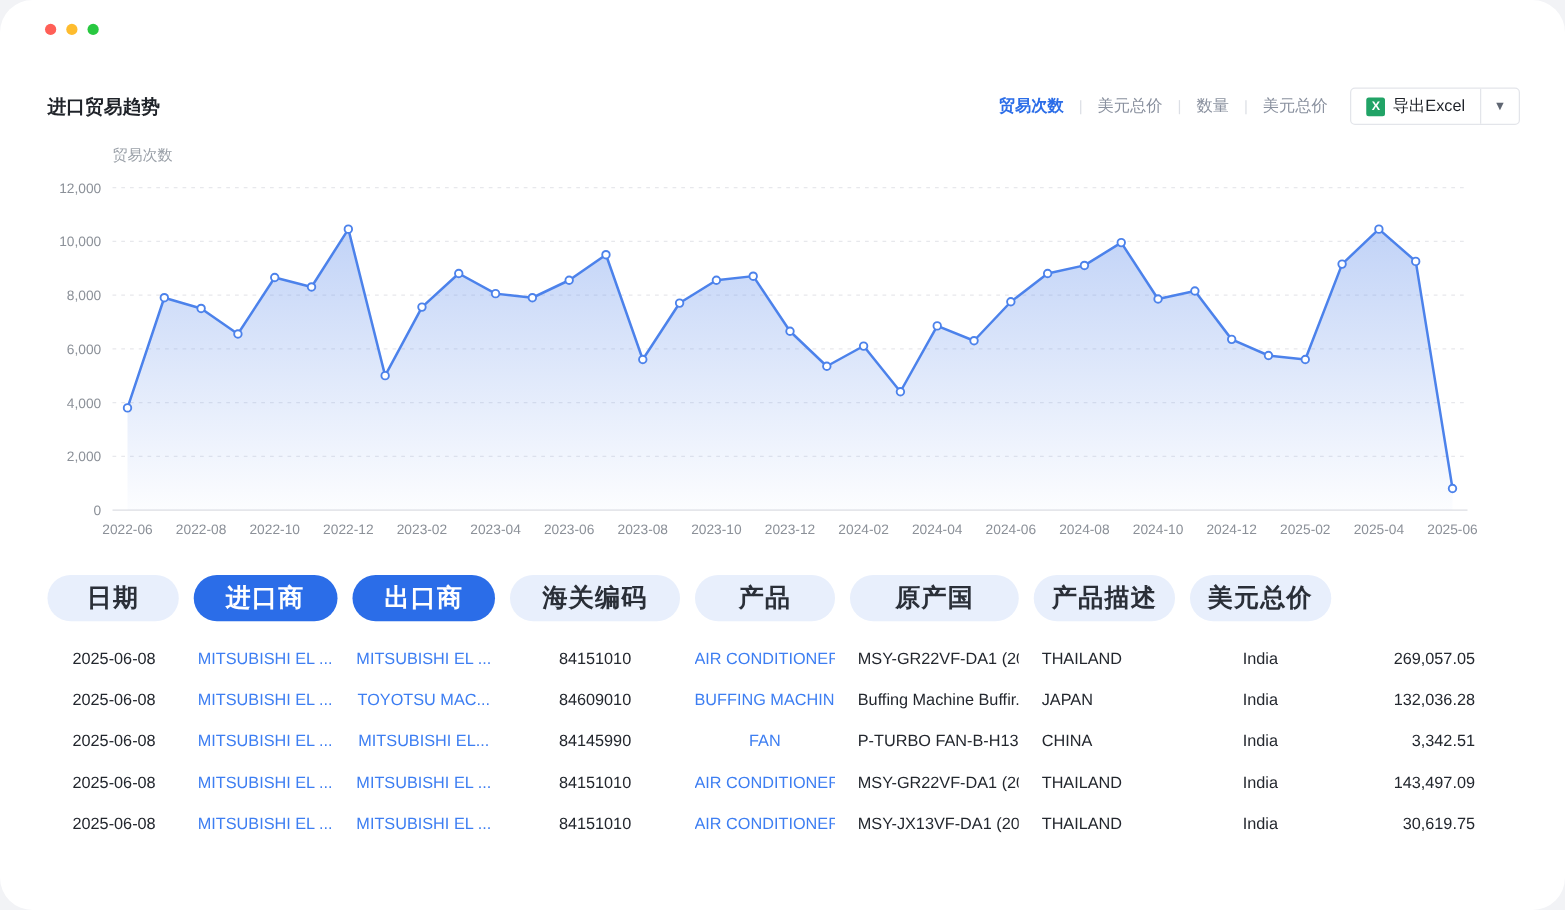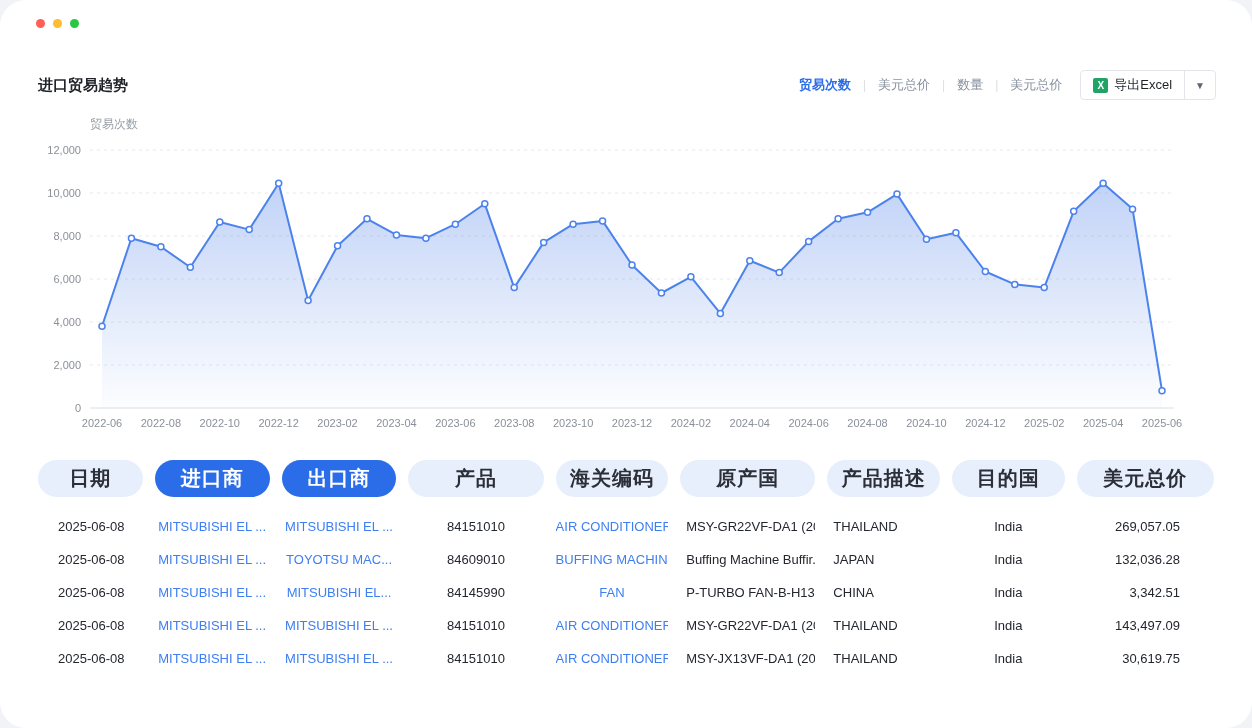--- a/index.html
+++ b/index.html
@@ -180,25 +180,24 @@
         <text x="947.3333333333334" y="315" text-anchor="middle" font-size="11" fill="#8b9098">2024-12</text>
         <text x="1006.2222222222222" y="315" text-anchor="middle" font-size="11" fill="#8b9098">2025-02</text>
         <text x="1065.111111111111" y="315" text-anchor="middle" font-size="11" fill="#8b9098">2025-04</text>
         <text x="1124" y="315" text-anchor="middle" font-size="11" fill="#8b9098">2025-06</text>
       </svg></div>
 
   <div class="pills-row" id="pills-row">
       <div class="pill">日期</div>
       <div class="pill active">进口商</div>
       <div class="pill active">出口商</div>
+      <div class="pill">海关编码</div>
       <div class="pill">产品</div>
-      <div class="pill">海关编码</div>
       <div class="pill">原产国</div>
       <div class="pill">产品描述</div>
-      <div class="pill">目的国</div>
       <div class="pill">美元总价</div>
     </div>
 
   <div class="table" id="table">
       <div class="trow">
     <div class="cell date">2025-06-08</div>
     <div class="cell link"><span>MITSUBISHI EL ...</span></div>
     <div class="cell link"><span>MITSUBISHI EL ...</span></div>
     <div class="cell">84151010</div>
     <div class="cell link"><span>AIR CONDITIONER</span></div>

